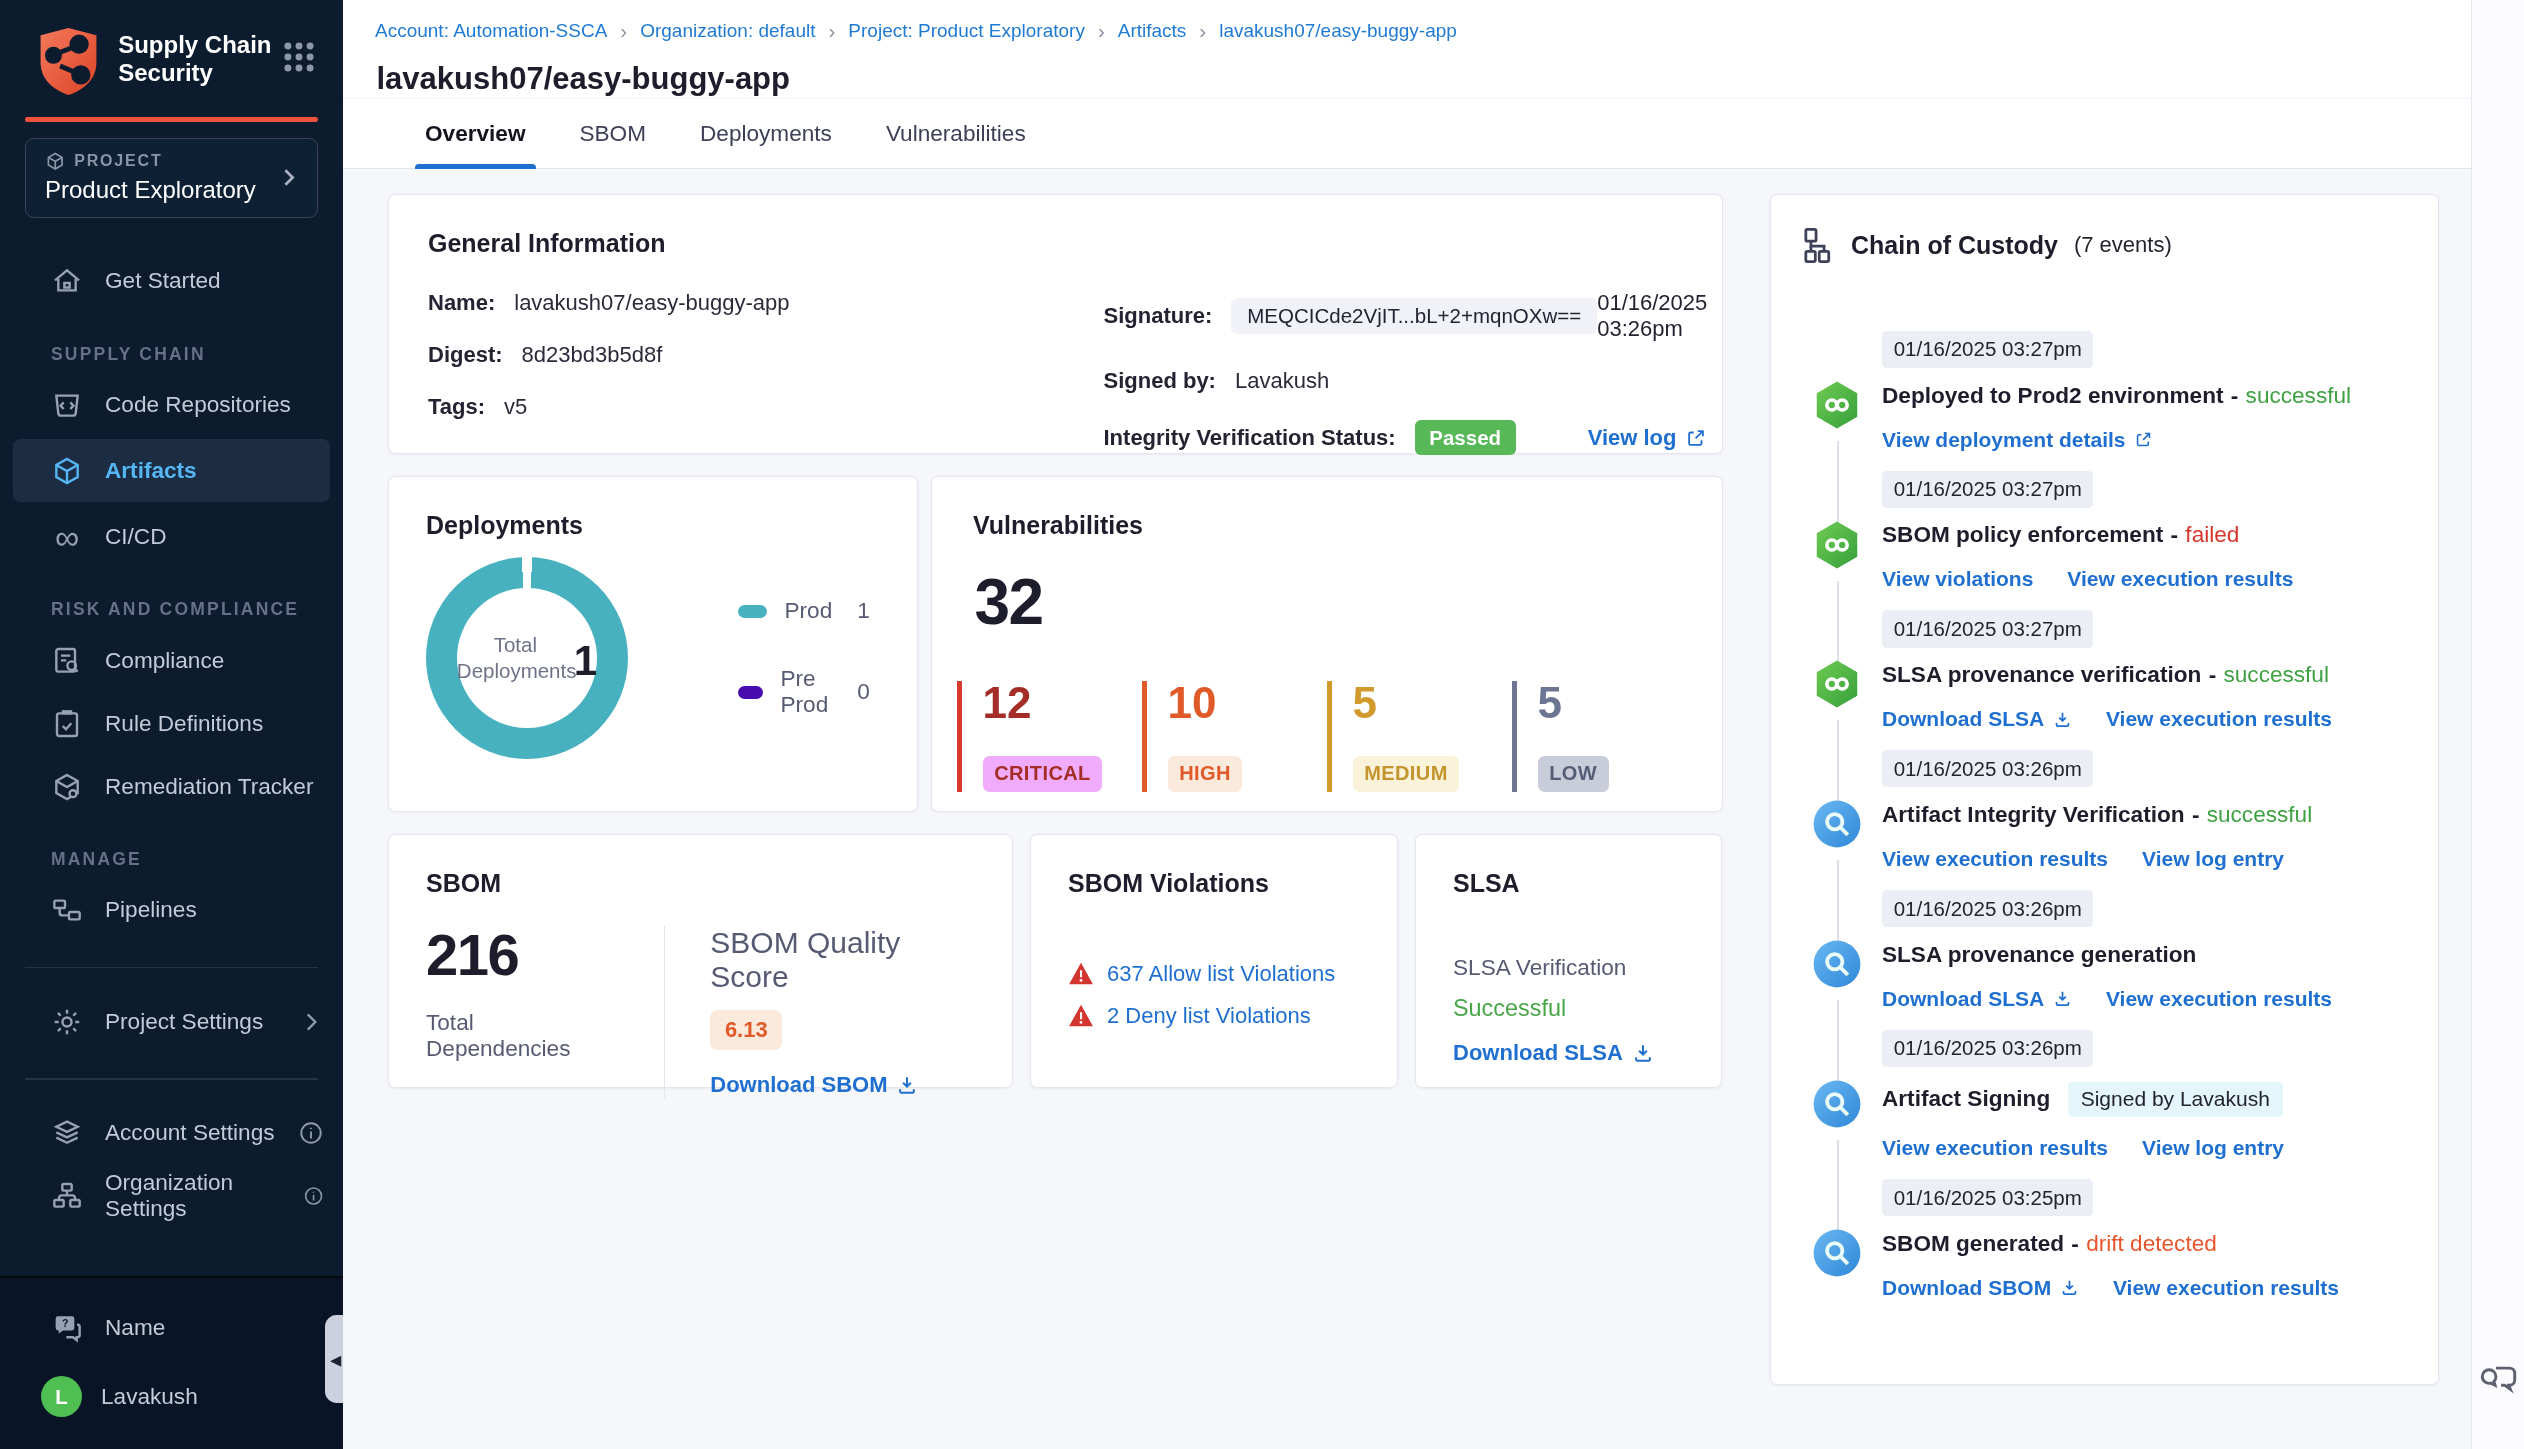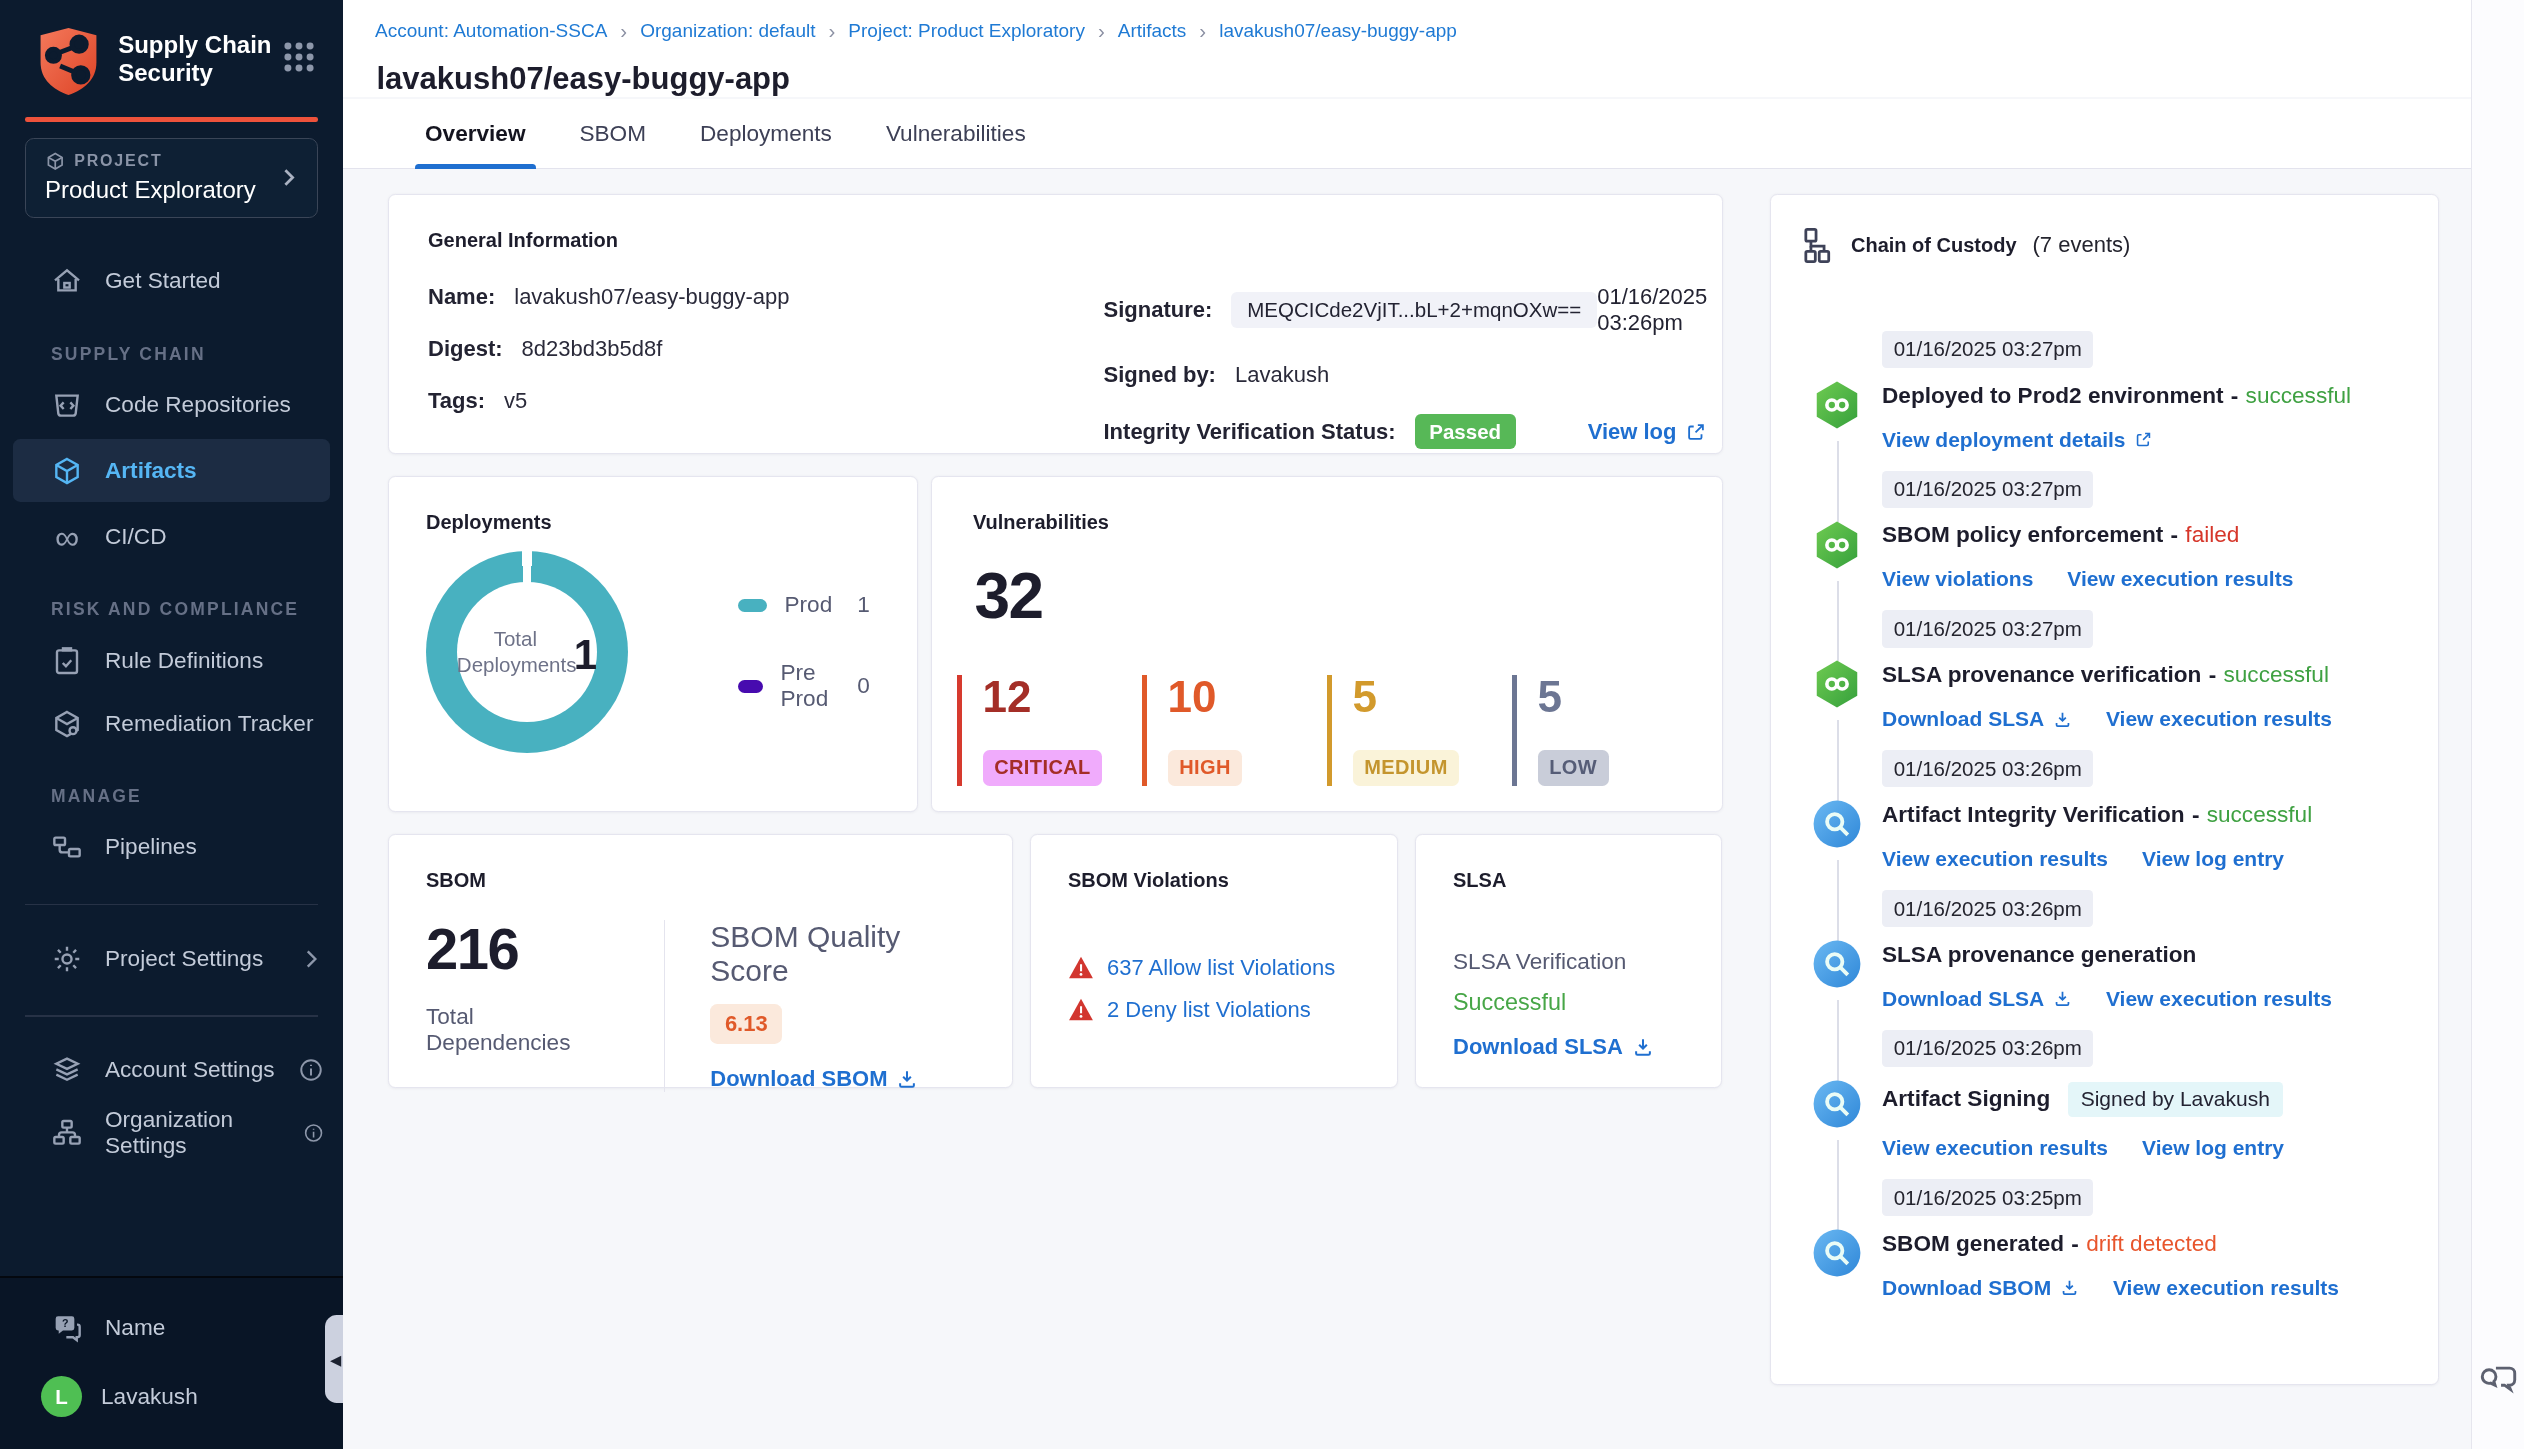--- a/index.html
+++ b/index.html
@@ -43,21 +43,21 @@
   .crumb-sep { color:#8b90a3; font-size:20.5px; }
   .page-title { font-size:31px; font-weight:bold; color:#1d1d2c; margin:17.5px 0 0 1.5px; }
   .tabs { display:flex; background:#fff; border-bottom:1.5px solid #e3e3ed; padding-left:82px; margin-top:2.9px; }
   .tab { font-size:22.6px; color:#3d4056; padding:22px 0 20.5px; margin-right:54px; position:relative; cursor:pointer; }
   .tab.active { color:#14141f; font-weight:bold; }
   .tab.active::after { content:""; position:absolute; left:-10.2px; right:-10.2px; bottom:-1.5px; height:5.8px; background:#1f6fd0; border-radius:3.7px 3.7px 0 0; }
 
   .content { flex:1; display:flex; padding:25px 0 0 45px; gap:47px; }
   .col-left { width:1335px; flex:0 0 1335px; display:flex; flex-direction:column; }
   .card { background:#fff; border:0.7px solid #e5e5ef; border-radius:7.3px; box-shadow:0 0.7px 2.9px rgba(25,25,60,0.05); }
-  .card-title { font-size:20px; font-weight:bold; color:#1d1d2c; }
+  .card-title { font-size:25px; font-weight:bold; color:#1d1d2c; }
 
   
   .gi { height:260px; padding:34px 39px; }
   .gi-grid { display:grid; grid-template-columns:658px 1fr; margin-top:32px; column-gap:17.5px; }
   .gi-rows { display:flex; flex-direction:column; gap:26px; }
   .gi-row { display:flex; align-items:center; font-size:22px; color:#2a2a3a; }
   .gi-label { font-weight:bold; color:#232332; margin-right:19px; white-space:nowrap; }
   .sig-pill { background:#f1f2f8; border-radius:5.8px; padding:5.8px 16px; font-size:20.5px; color:#232332; }
   .gi-time { margin-left:auto; font-size:22px; color:#232332; }
   .passed-badge { background:#57b857; color:#fff; font-weight:bold; font-size:20.5px; padding:5.8px 14.6px; border-radius:5.8px; }
@@ -221,20 +221,31 @@
       </div>
       <div class="nav-item">
         <span class="nico infinity-glyph">∞</span>
         <span>CI/CD</span>
       </div>
 
       <div class="nav-section">RISK AND COMPLIANCE</div>
       <div class="nav-item">
         <span class="nico">
           <svg viewBox="0 0 24 24" fill="none" stroke="currentColor" stroke-width="1.8">
+              <rect x="4" y="3" width="14" height="17" rx="1.5"></rect>
+              <path d="M7.5 8h7M7.5 11.5h4"></path>
+              <circle cx="15.5" cy="15.5" r="3.2"></circle>
+              <path d="M17.8 17.8l2.2 2.2"></path>
+            </svg>
+        </span>
+        <span>Compliance</span>
+      </div>
+      <div class="nav-item">
+        <span class="nico">
+          <svg viewBox="0 0 24 24" fill="none" stroke="currentColor" stroke-width="1.8">
               <rect x="4.5" y="4" width="15" height="17" rx="1.5"></rect>
               <path d="M9 4h6v-1.5H9z"></path>
               <path d="M8.8 13.5l2.4 2.4 4-4.5"></path>
             </svg>
         </span>
         <span>Rule Definitions</span>
       </div>
       <div class="nav-item">
         <span class="nico">
           <svg viewBox="0 0 24 24" fill="none" stroke="currentColor" stroke-width="1.8">

